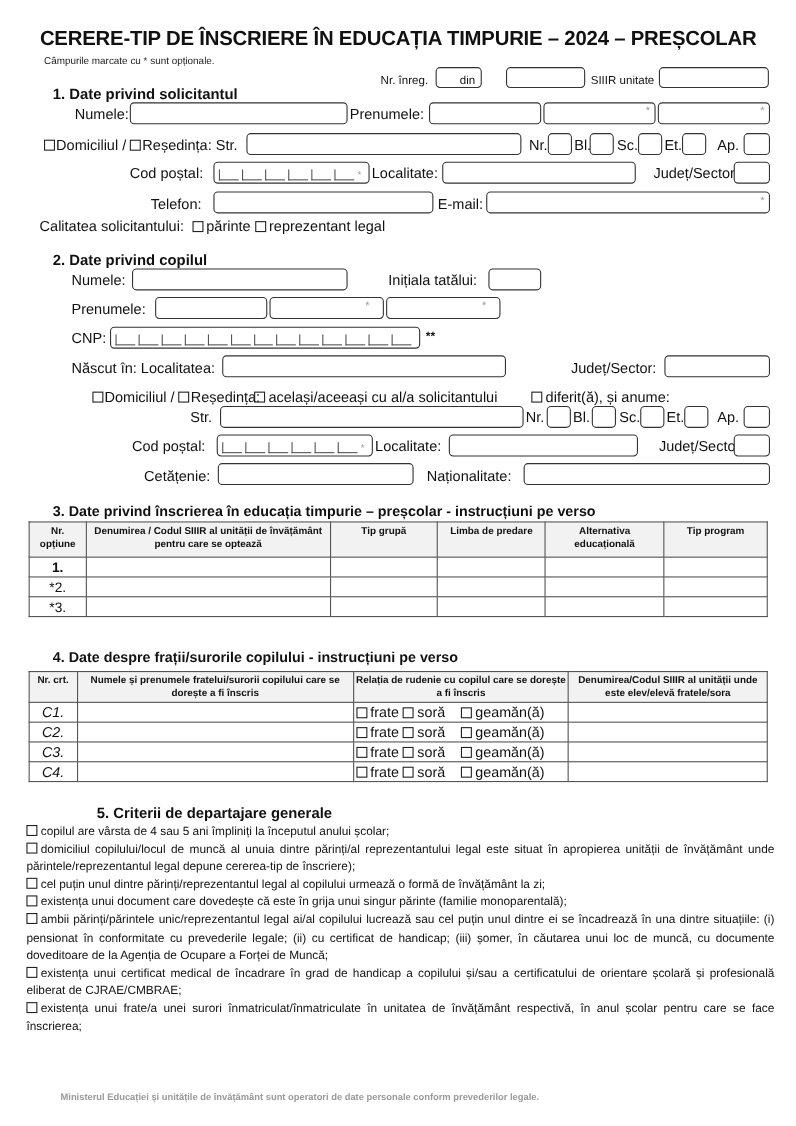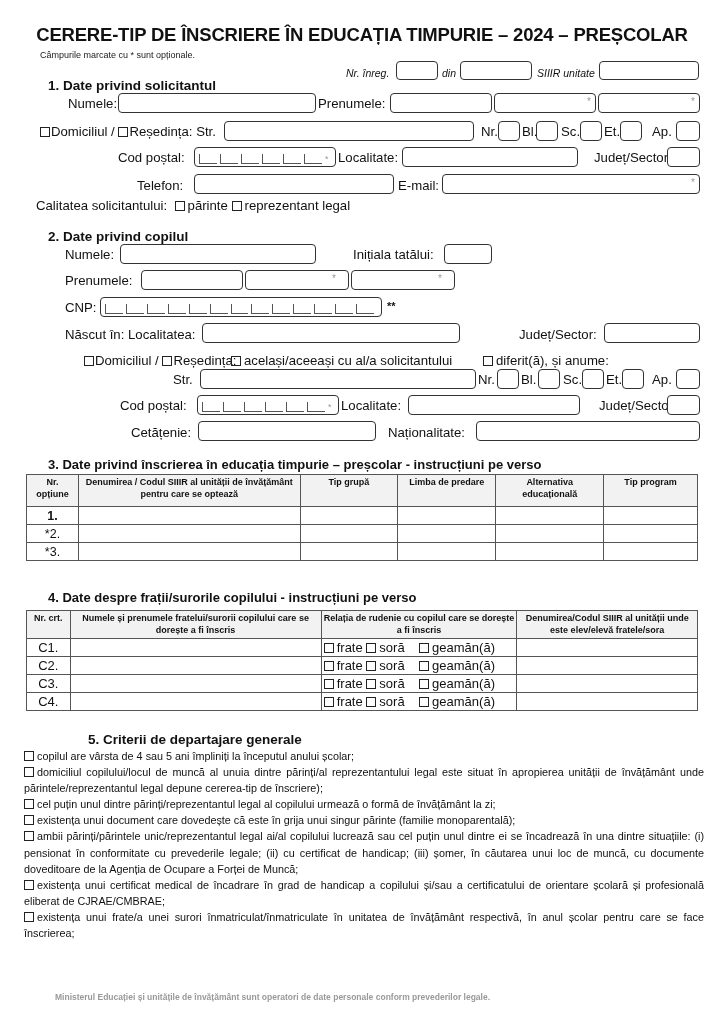--- a/index.html
+++ b/index.html
@@ -2,47 +2,47 @@
 <html><head>
 <meta charset="utf-8">
 <style>
   * { box-sizing: border-box; margin: 0; padding: 0; }
   html, body { width: 724px; height: 1024px; background: #ffffff; }
   body { position: relative; font-family: "Liberation Sans", sans-serif; color: #111; overflow: hidden; }
   .abs { position: absolute; }
   .title { left: 0; width: 724px; top: 24px; text-align: center; font-weight: bold; font-size: 18.5px; letter-spacing: -0.2px; }
   .note { left: 40px; top: 50px; font-size: 9px; color: #222; }
   .lbl { font-size: 13.2px; white-space: nowrap; line-height: 16px; }
-  .ital { font-style: italic; font-size: 10.5px; }
+  .ital { font-size: 10.5px; }
   .box { border: 1.2px solid #333; border-radius: 4px; background: #fff; height: 20px; }
   .box .opt { position: absolute; right: 4px; top: 2px; font-size: 10px; color: #999; }
   .sec { font-weight: bold; font-size: 13.5px; white-space: nowrap; }
   .segs { display: flex; align-items: flex-end; height: 100%; padding: 0 4px 2px 4px; font-size: 10px; color: #444; }
   .segs span { flex: 1; border-left: 1px solid #555; border-bottom: 1px solid #555; margin-right: 3px; height: 10px; }
   .chk { display: inline-block; width: 10px; height: 10px; border: 1px solid #222; vertical-align: -1px; margin-right: 3px; }
   table { border-collapse: collapse; position: absolute; }
   td, th { border: 1px solid #555; }
   th { background: #f2f2f2; font-size: 9px; font-weight: bold; text-align: center; vertical-align: top; line-height: 12px; padding: 1px 2px; }
   td { height: 18px; font-size: 12px; }
   .t3 td.nr { text-align: center; font-size: 12.5px; }
-  .t4 td.nr { text-align: center; font-size: 13px; }
+  .t4 td.nr { text-align: center; font-size: 13px; font-style: italic; }
   .t4 td.rel { font-size: 13px; white-space: nowrap; padding-left: 2px; }
   .crit { left: 24px; top: 748px; width: 680px; font-size: 10.8px; line-height: 16.1px; text-align: justify; }
   .crit p { margin: 0; }
   .footer { left: 55px; top: 992px; font-size: 8.5px; color: #999; font-weight: bold; }
 </style>
 </head>
 <body>
 
 <div class="abs title">CERERE-TIP DE ÎNSCRIERE ÎN EDUCAȚIA TIMPURIE – 2024 – PREȘCOLAR</div>
 <div class="abs note">Câmpurile marcate cu * sunt opționale.</div>
 
 <div class="abs lbl ital" style="left:346px;top:65px;">Nr. înreg.</div>
 <div class="abs box" style="left:396px;top:61px;width:42px;height:19px;"></div>
-<div class="abs lbl ital" style="left:442px;top:65px;">din</div>
+<div class="abs lbl ital" style="left:418px;top:65px;">din</div>
 <div class="abs box" style="left:460px;top:61px;width:72px;height:19px;"></div>
 <div class="abs lbl ital" style="left:537px;top:65px;">SIIIR unitate</div>
 <div class="abs box" style="left:599px;top:61px;width:100px;height:19px;"></div>
 
 <div class="abs sec" style="left:48px;top:78px;">1.   Date privind solicitantul</div>
 <div class="abs lbl" style="left:68px;top:96px;">Numele:</div>
 <div class="abs box" style="left:118px;top:93px;width:198px;"></div>
 <div class="abs lbl" style="left:318px;top:96px;">Prenumele:</div>
 <div class="abs box" style="left:390px;top:93px;width:102px;"></div>
 <div class="abs box" style="left:494px;top:93px;width:102px;">

